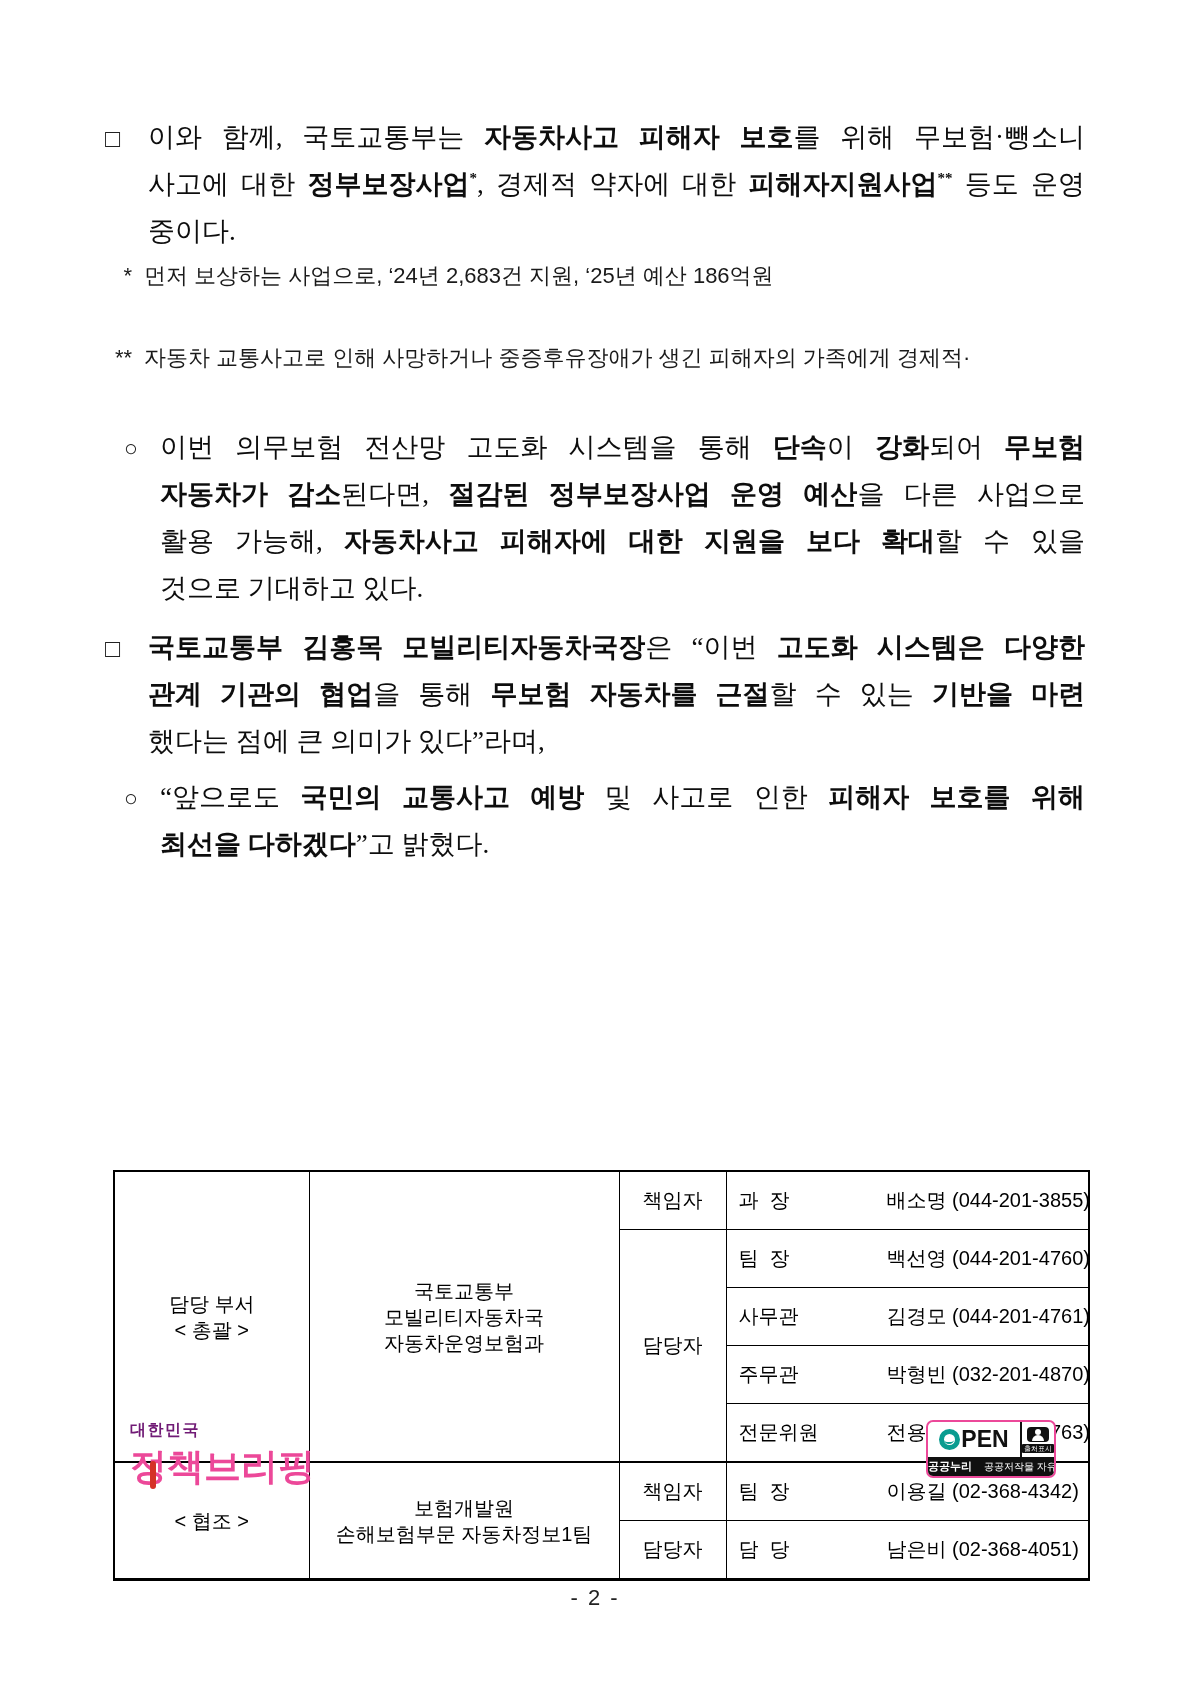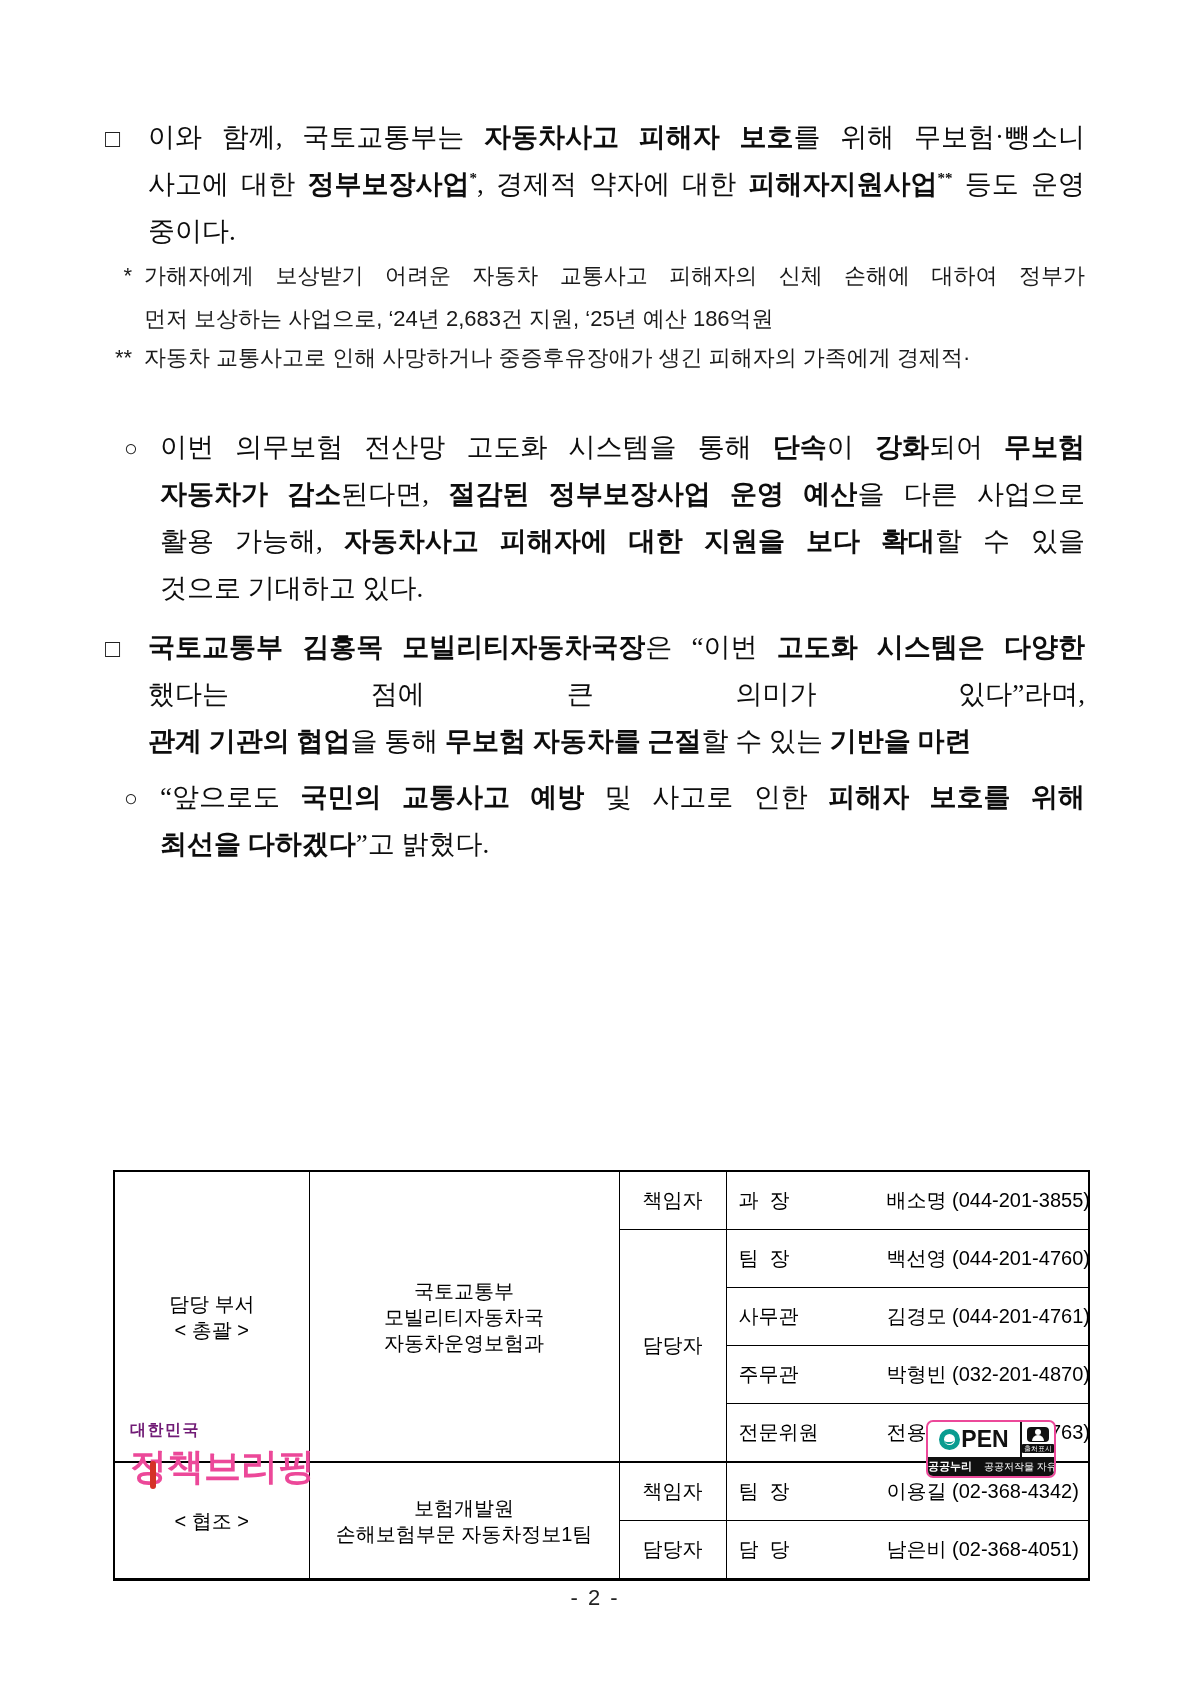--- a/index.html
+++ b/index.html
@@ -81,21 +81,20 @@
     <div class="ptxt" style="padding-left:43px;">
         <div class="tline"><span>이와 함께, 국토교통부는 </span><span class="b">자동차사고 피해자 보호</span><span>를 위해 무보험·뺑소니</span></div>
         <div class="tline"><span>사고에 대한 </span><span class="b">정부보장사업</span><sup class="b">*</sup><span>, 경제적 약자에 대한 </span><span class="b">피해자지원사업</span><sup class="b">**</sup><span> 등도 운영</span></div>
         <div class="tline"><span>중이다.</span></div>
       </div>
   </div>
 
   <div class="fn" style="left:108px; top:254px; width:977px;">
     <span class="fn-marker">*</span>
     <div class="fn-body">
-        <div class="fline">가해자에게 보상받기 어려운 자동차 교통사고 피해자의 신체 손해에 대하여 정부가</div>
         <div class="fline">먼저 보상하는 사업으로, ‘24년 2,683건 지원, ‘25년 예산 186억원</div>
       </div>
   </div>
 
   <div class="fn" style="left:108px; top:336px; width:977px;">
     <span class="fn-marker">**</span>
     <div class="fn-body">
         <div class="fline">자동차 교통사고로 인해 사망하거나 중증후유장애가 생긴 피해자의 가족에게 경제적·</div>
       </div>
   </div>
@@ -107,22 +106,22 @@
         <div class="tline"><span class="b">자동차가 감소</span><span>된다면, </span><span class="b">절감된 정부보장사업 운영 예산</span><span>을 다른 사업으로</span></div>
         <div class="tline"><span>활용 가능해, </span><span class="b">자동차사고 피해자에 대한 지원을 보다 확대</span><span>할 수 있을</span></div>
         <div class="tline"><span>것으로 기대하고 있다.</span></div>
       </div>
   </div>
 
   <div class="para" style="left:105px; top:624px; width:980px;">
     <span class="bullet">□</span>
     <div class="ptxt" style="padding-left:43px;">
         <div class="tline"><span class="b">국토교통부 김홍목 모빌리티자동차국장</span><span>은 “이번 </span><span class="b">고도화 시스템은 다양한</span></div>
+        <div class="tline"><span class="b">관계 기관의 협업</span><span>을 통해 </span><span class="b">무보험 자동차를 근절</span><span>할 수 있는 </span><span class="b">기반을 마련</span></div>
         <div class="tline"><span>했다는 점에 큰 의미가 있다”라며,</span></div>
-        <div class="tline"><span class="b">관계 기관의 협업</span><span>을 통해 </span><span class="b">무보험 자동차를 근절</span><span>할 수 있는 </span><span class="b">기반을 마련</span></div>
       </div>
   </div>
 
   <div class="para round" style="left:122px; top:774px; width:963px;">
     <span class="bullet">○</span>
     <div class="ptxt" style="padding-left:38px;">
         <div class="tline"><span>“앞으로도 </span><span class="b">국민의 교통사고 예방</span><span> 및 사고로 인한 </span><span class="b">피해자 보호를 위해</span></div>
         <div class="tline"><span class="b">최선을 다하겠다</span><span>”고 밝혔다.</span></div>
       </div>
   </div>

